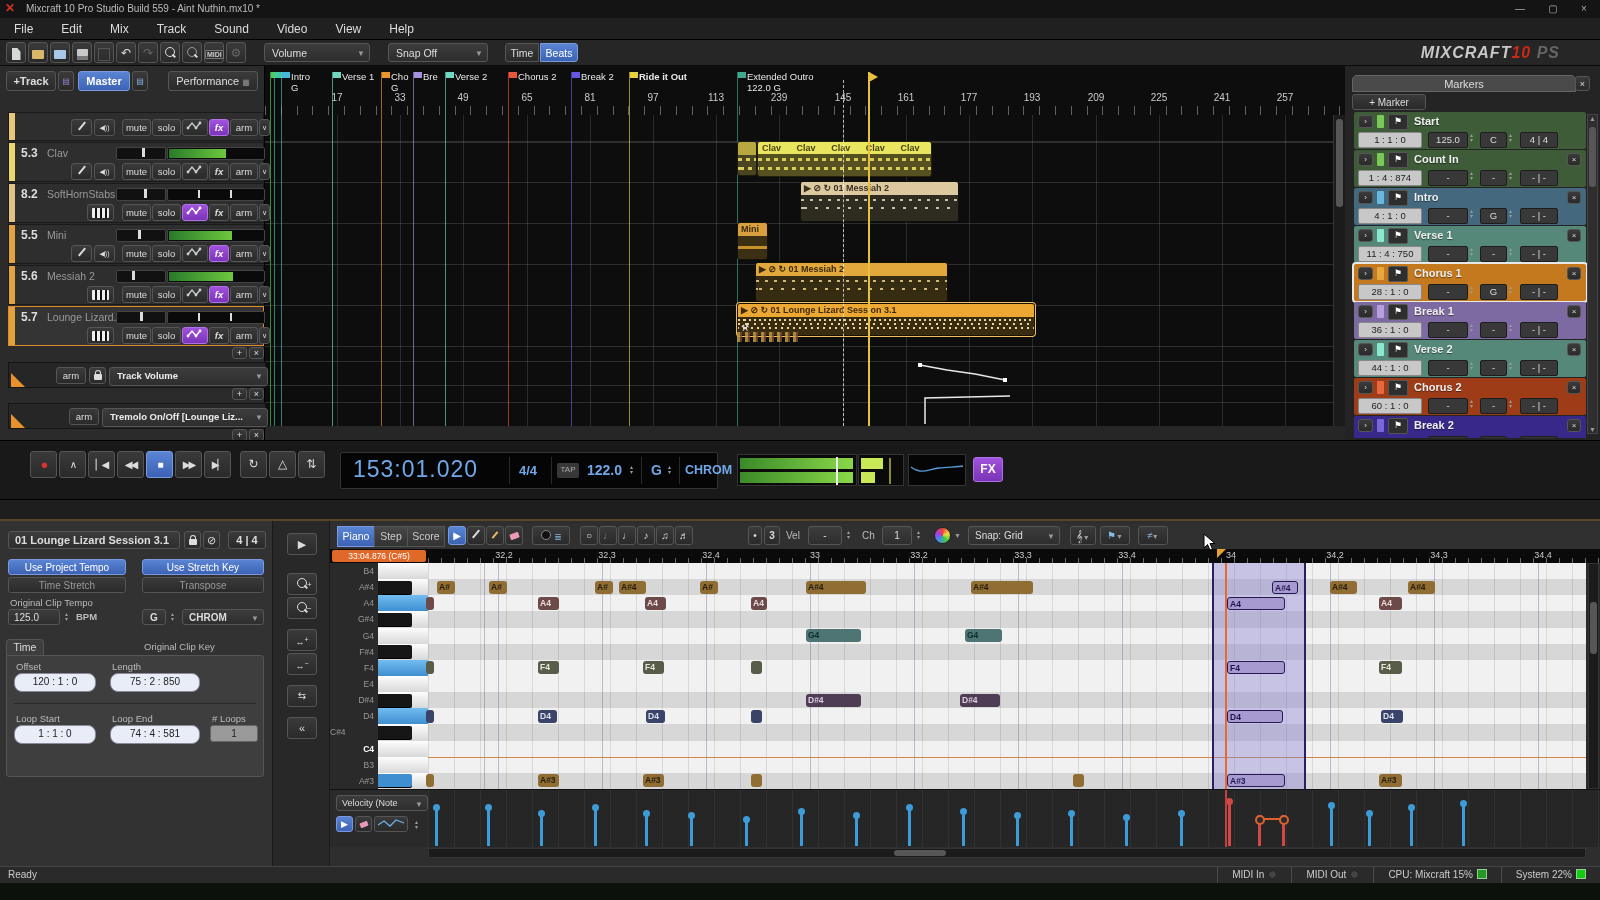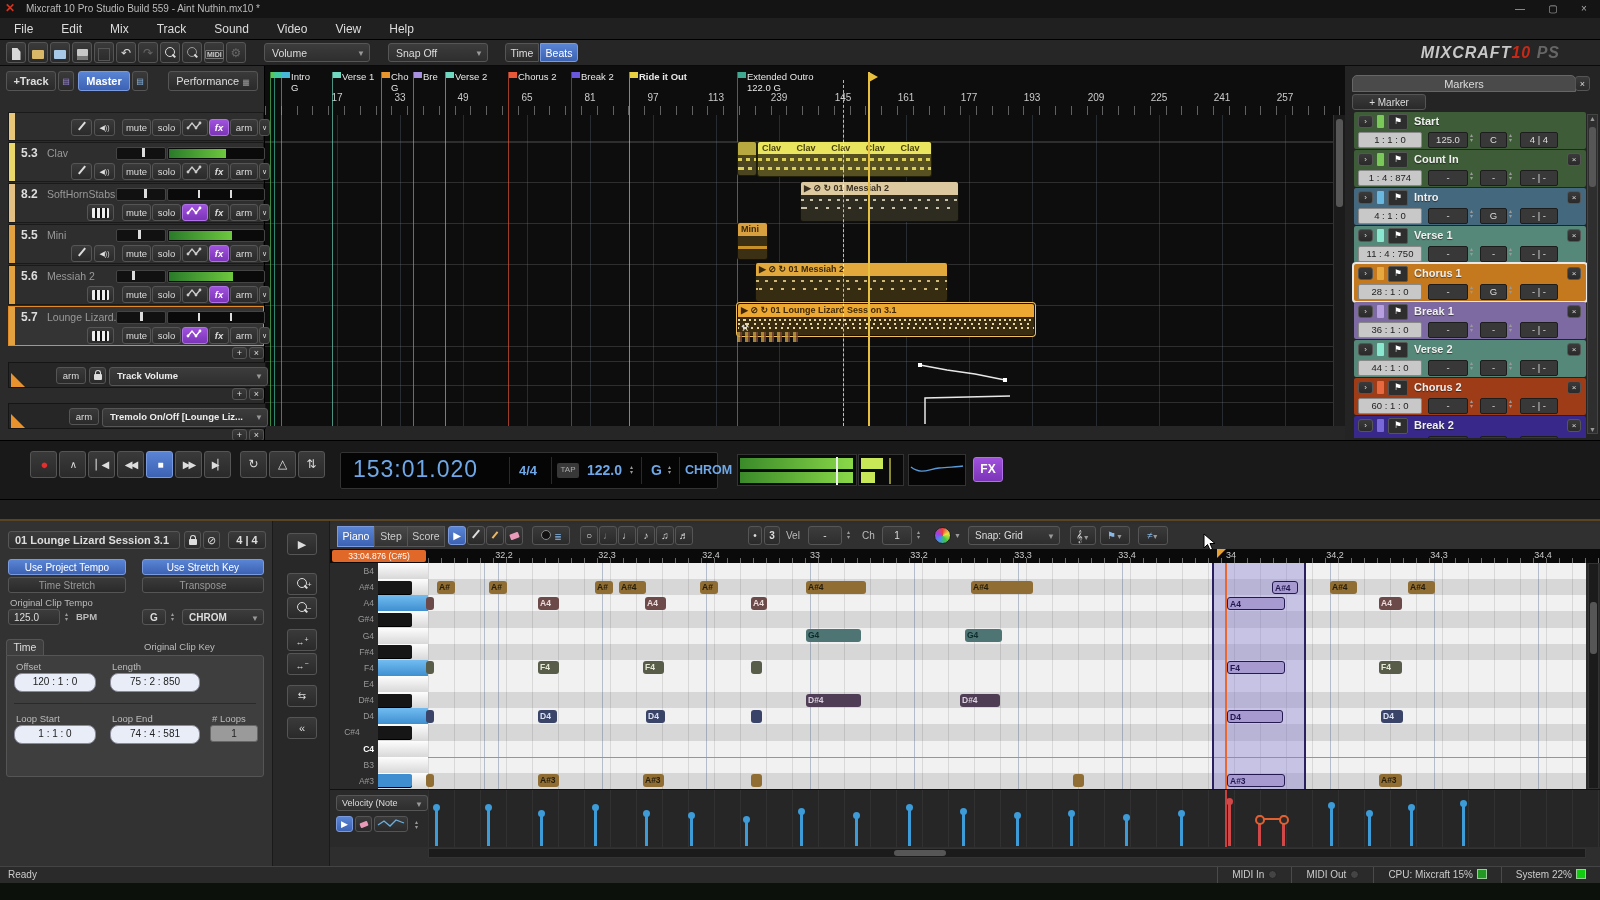--- a/index.html
+++ b/index.html
@@ -755,21 +755,21 @@
       <div style="position: absolute; left: 0px; top: 116px; width: 44px; text-align: right; font-size: 8.5px; color: rgb(153, 153, 153); font-weight: normal;">E4</div>
       <div class="keybody" style="position: absolute; left: 48px; top: 113px; width: 50px; height: 16.1429px;"></div>
       <div style="position: absolute; left: 98px; top: 129.143px; width: 1158px; height: 16.1429px; background: rgb(215, 215, 215); border-bottom: 1px solid rgb(194, 194, 194);"></div>
       <div style="position: absolute; left: 0px; top: 132.143px; width: 44px; text-align: right; font-size: 8.5px; color: rgb(153, 153, 153); font-weight: normal;">D#4</div>
       <div class="keybody" style="position: absolute; left: 48px; top: 129.143px; width: 50px; height: 16.1429px;"></div>
       <div class="blackbar" style="position: absolute; left: 48px; top: 130.643px; width: 34px; height: 13.1429px;"></div>
       <div style="position: absolute; left: 98px; top: 145.286px; width: 1158px; height: 16.1429px; background: rgb(241, 241, 241); border-bottom: 1px solid rgb(194, 194, 194);"></div>
       <div style="position: absolute; left: 0px; top: 148.286px; width: 44px; text-align: right; font-size: 8.5px; color: rgb(153, 153, 153); font-weight: normal;">D4</div>
       <div class="keybody hl" style="position: absolute; left: 48px; top: 145.286px; width: 50px; height: 16.1429px;"></div>
       <div style="position: absolute; left: 98px; top: 161.429px; width: 1158px; height: 16.1429px; background: rgb(215, 215, 215); border-bottom: 1px solid rgb(194, 194, 194);"></div>
-      <div style="position: absolute; left: 0px; top: 164.429px; width: 44px; text-align: center; font-size: 8.5px; color: rgb(153, 153, 153); font-weight: normal;">C#4</div>
+      <div style="position: absolute; left: 0px; top: 164.429px; width: 44px; text-align: left; font-size: 8.5px; color: rgb(153, 153, 153); font-weight: normal;">C#4</div>
       <div class="keybody" style="position: absolute; left: 48px; top: 161.429px; width: 50px; height: 16.1429px;"></div>
       <div class="blackbar" style="position: absolute; left: 48px; top: 162.929px; width: 34px; height: 13.1429px;"></div>
       <div style="position: absolute; left: 98px; top: 177.571px; width: 1158px; height: 16.1429px; background: rgb(241, 241, 241); border-bottom: 1px solid rgb(194, 194, 194);"></div>
       <div style="position: absolute; left: 0px; top: 180.571px; width: 44px; text-align: right; font-size: 8.5px; color: rgb(255, 255, 255); font-weight: bold;">C4</div>
       <div class="keybody" style="position: absolute; left: 48px; top: 177.571px; width: 50px; height: 16.1429px;"></div>
       <div style="position: absolute; left: 98px; top: 193.714px; width: 1158px; height: 16.1429px; background: rgb(241, 241, 241); border-bottom: 1px solid rgb(194, 194, 194);"></div>
       <div style="position: absolute; left: 0px; top: 196.714px; width: 44px; text-align: right; font-size: 8.5px; color: rgb(153, 153, 153); font-weight: normal;">B3</div>
       <div class="keybody" style="position: absolute; left: 48px; top: 193.714px; width: 50px; height: 16.1429px;"></div>
       <div style="position: absolute; left: 98px; top: 209.857px; width: 1158px; height: 16.1429px; background: rgb(215, 215, 215); border-bottom: 1px solid rgb(194, 194, 194);"></div>
       <div style="position: absolute; left: 0px; top: 212.857px; width: 44px; text-align: right; font-size: 8.5px; color: rgb(153, 153, 153); font-weight: normal;">A#3</div>

